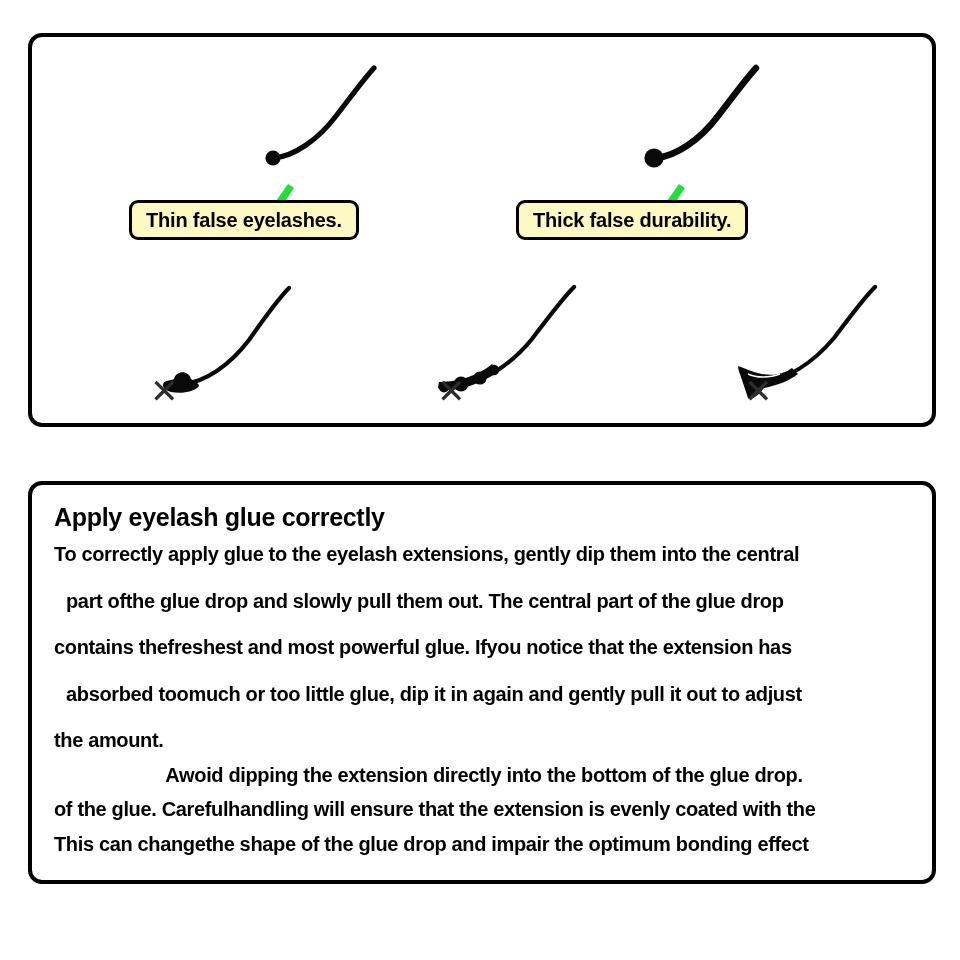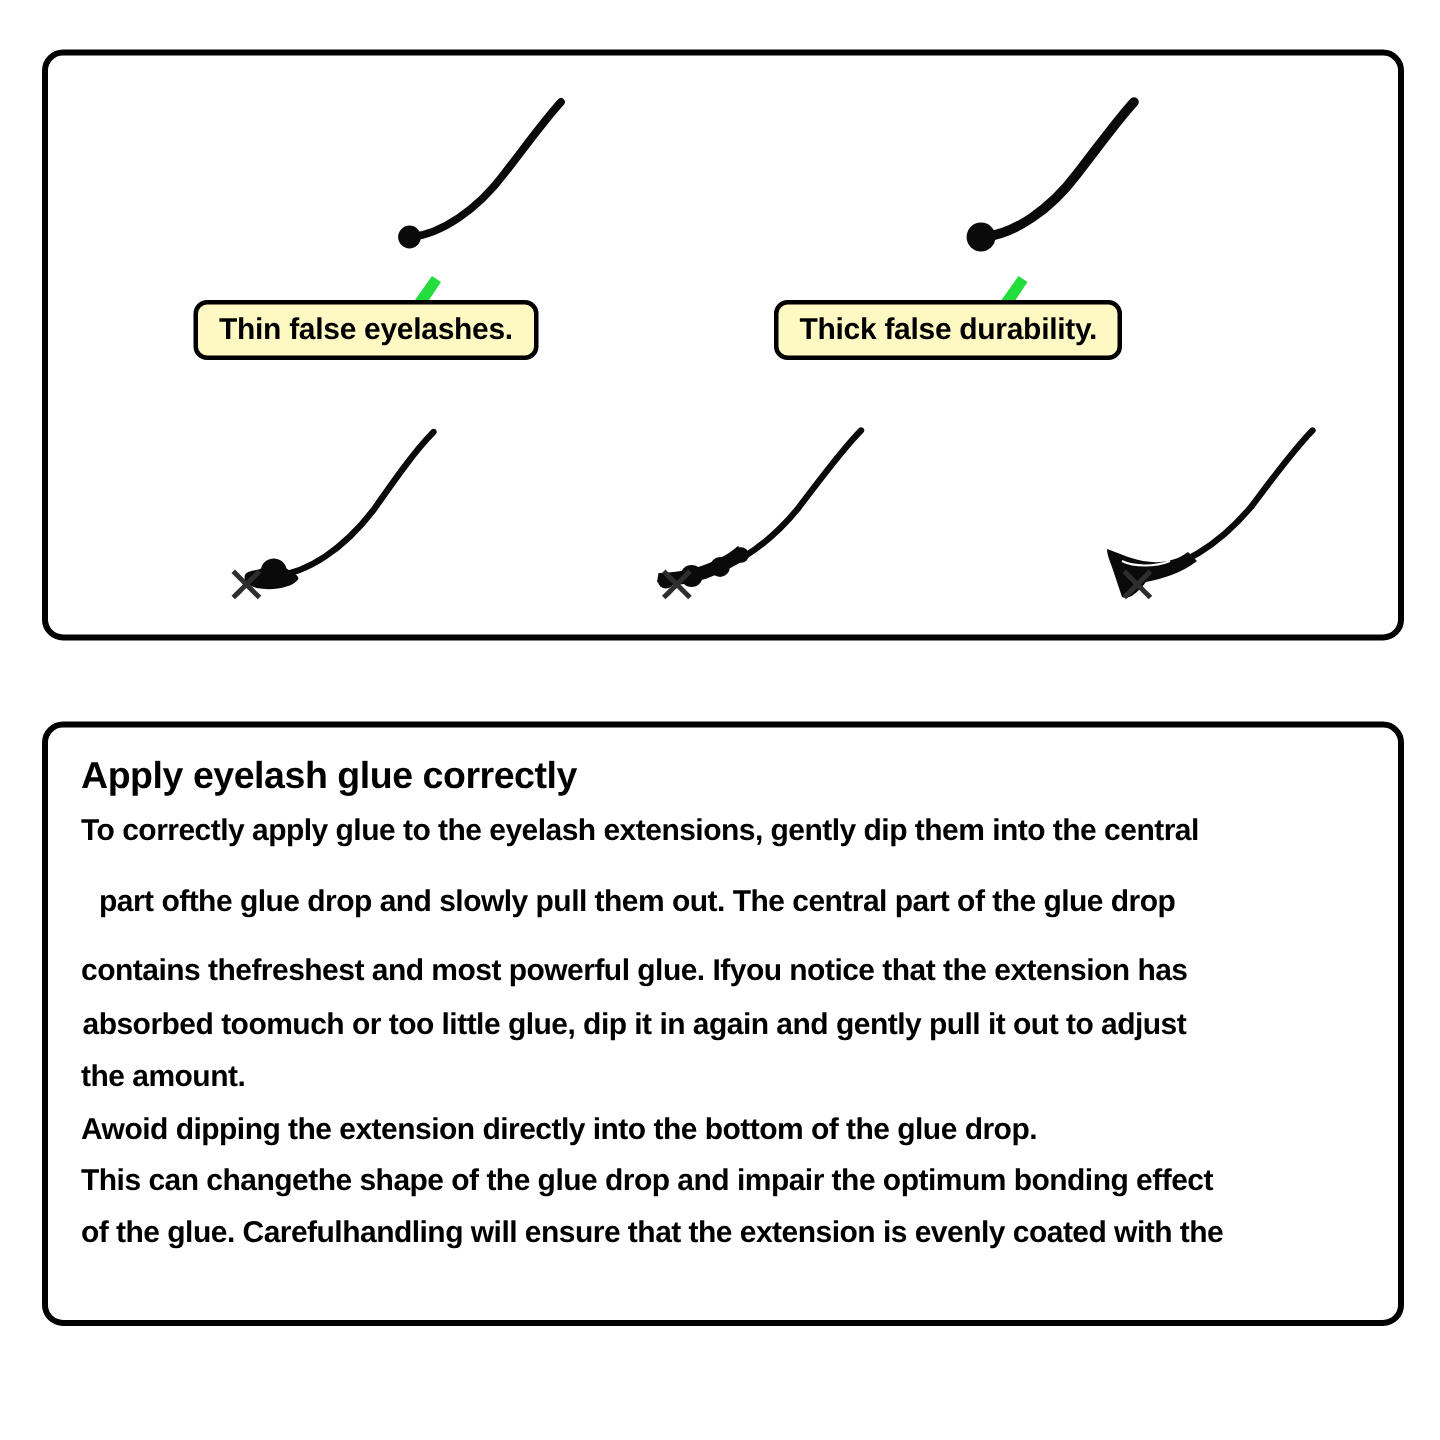--- a/index.html
+++ b/index.html
@@ -205,20 +205,20 @@
 </div>
 
 <div class="panel" id="instructions-panel">
   <div class="instructions-inner">
 
     <h1 id="instructions-heading">Apply eyelash glue correctly</h1>
 
     <p class="body-line" style="margin: 0px;">To correctly apply glue to the eyelash extensions, gently dip them into the central</p>
     <p class="body-line" style="margin: 12px;">part ofthe glue drop and slowly pull them out. The central part of the glue drop</p>
     <p class="body-line" style="margin: 0px;">contains thefreshest and most powerful glue. Ifyou notice that the extension has</p>
-    <p class="body-line" style="margin: 1px;">absorbed toomuch or too little glue, dip it in again and gently pull it out to adjust</p>
+    <p class="body-line" style="margin: 12px;">absorbed toomuch or too little glue, dip it in again and gently pull it out to adjust</p>
     <p class="body-line" style="margin: 0px;">the amount.</p>
-    <p class="body-line" style="margin: 0px;">Awoid dipping the extension directly into the bottom of the glue drop.</p>
+    <p class="body-line" style="margin: 0px; text-align: center;">Awoid dipping the extension directly into the bottom of the glue drop.</p>
+    <p class="body-line" style="margin: 0px;">of the glue. Carefulhandling will ensure that the extension is evenly coated with the</p>
     <p class="body-line" style="margin: 0px;">This can changethe shape of the glue drop and impair the optimum bonding effect</p>
-    <p class="body-line" style="margin: 0px;">of the glue. Carefulhandling will ensure that the extension is evenly coated with the</p>
 
   </div>
 </div>
 
 </body></html>

